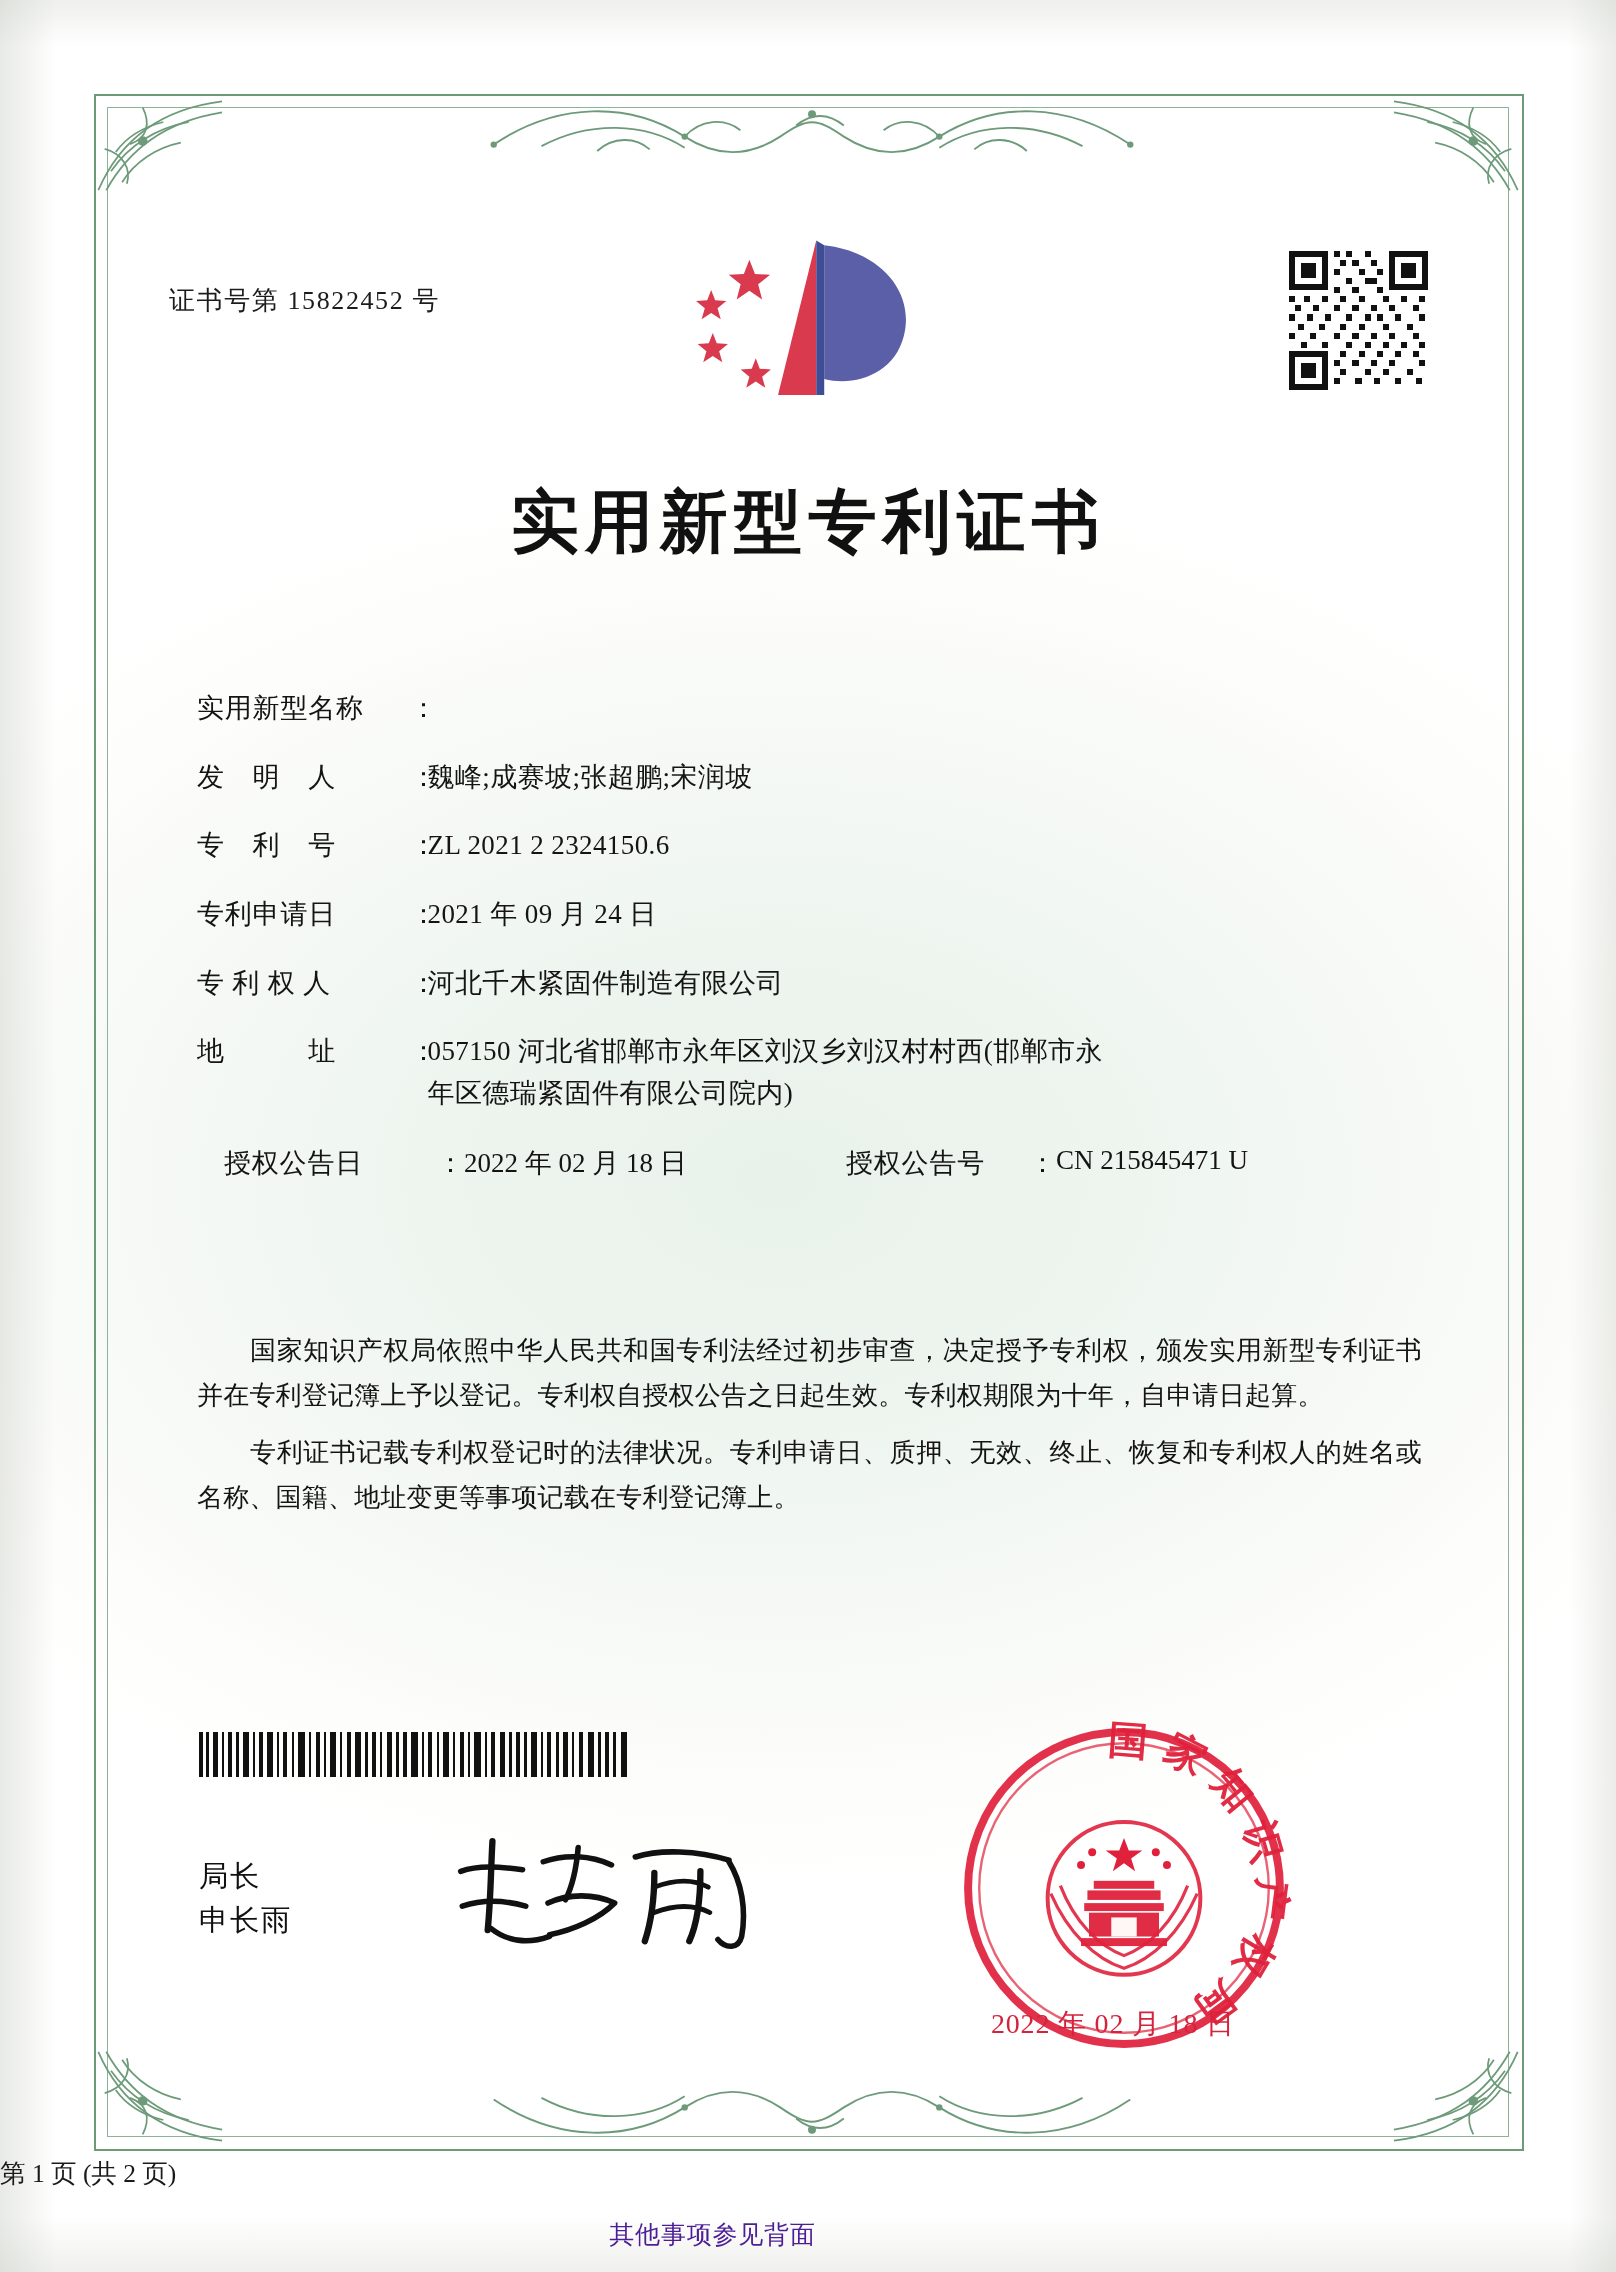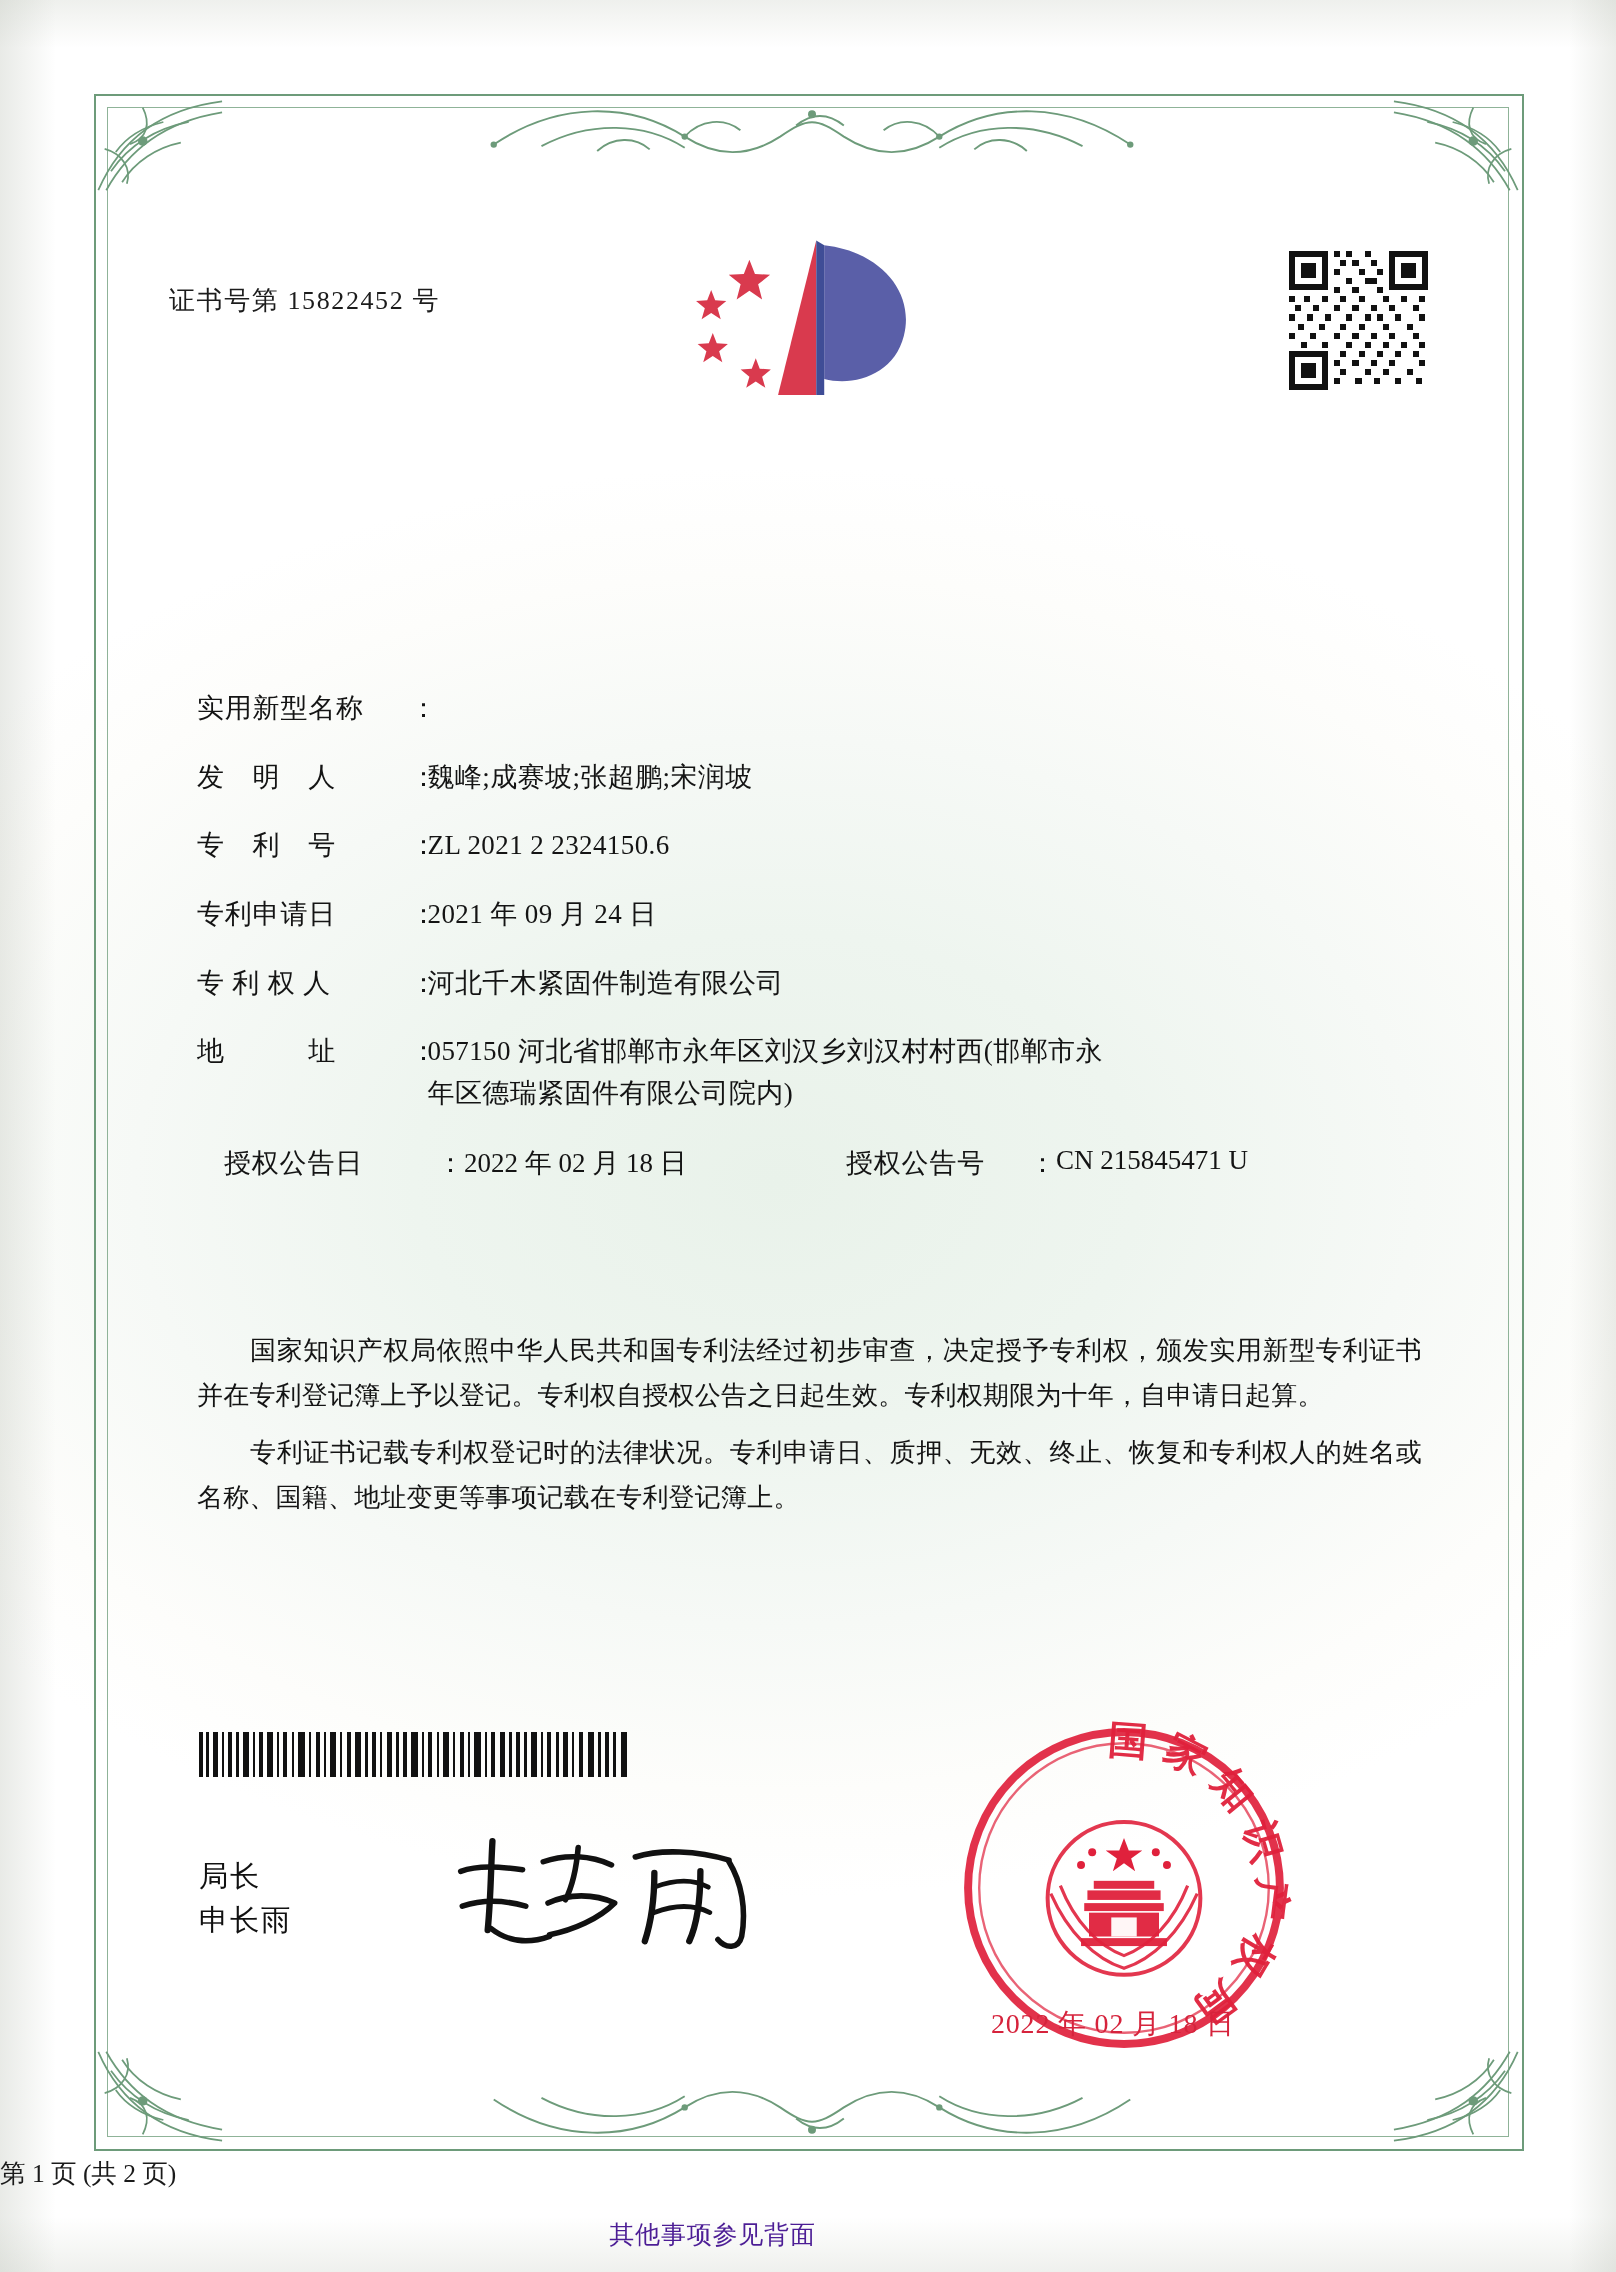--- a/index.html
+++ b/index.html
@@ -423,20 +423,21 @@
         <rect x="66" y="82" width="4" height="4"></rect>
       <rect x="82" y="82" width="4" height="4"></rect>
       <rect x="34" y="88" width="4" height="4"></rect>
         <rect x="48" y="88" width="4" height="4"></rect>
         <rect x="60" y="88" width="4" height="4"></rect>
       <rect x="74" y="88" width="4" height="4"></rect>
         <rect x="88" y="88" width="4" height="4"></rect>
     </g>
   </svg>
 
+  <div class="cert-title">实用新型专利证书</div>
 
   <div class="fields">
 
     <div class="field-row">
       <span class="field-label">实用新型名称</span>
       <span class="field-colon">：</span>
     </div>
 
     <div class="field-row">
       <span class="field-label">发　明　人</span>

